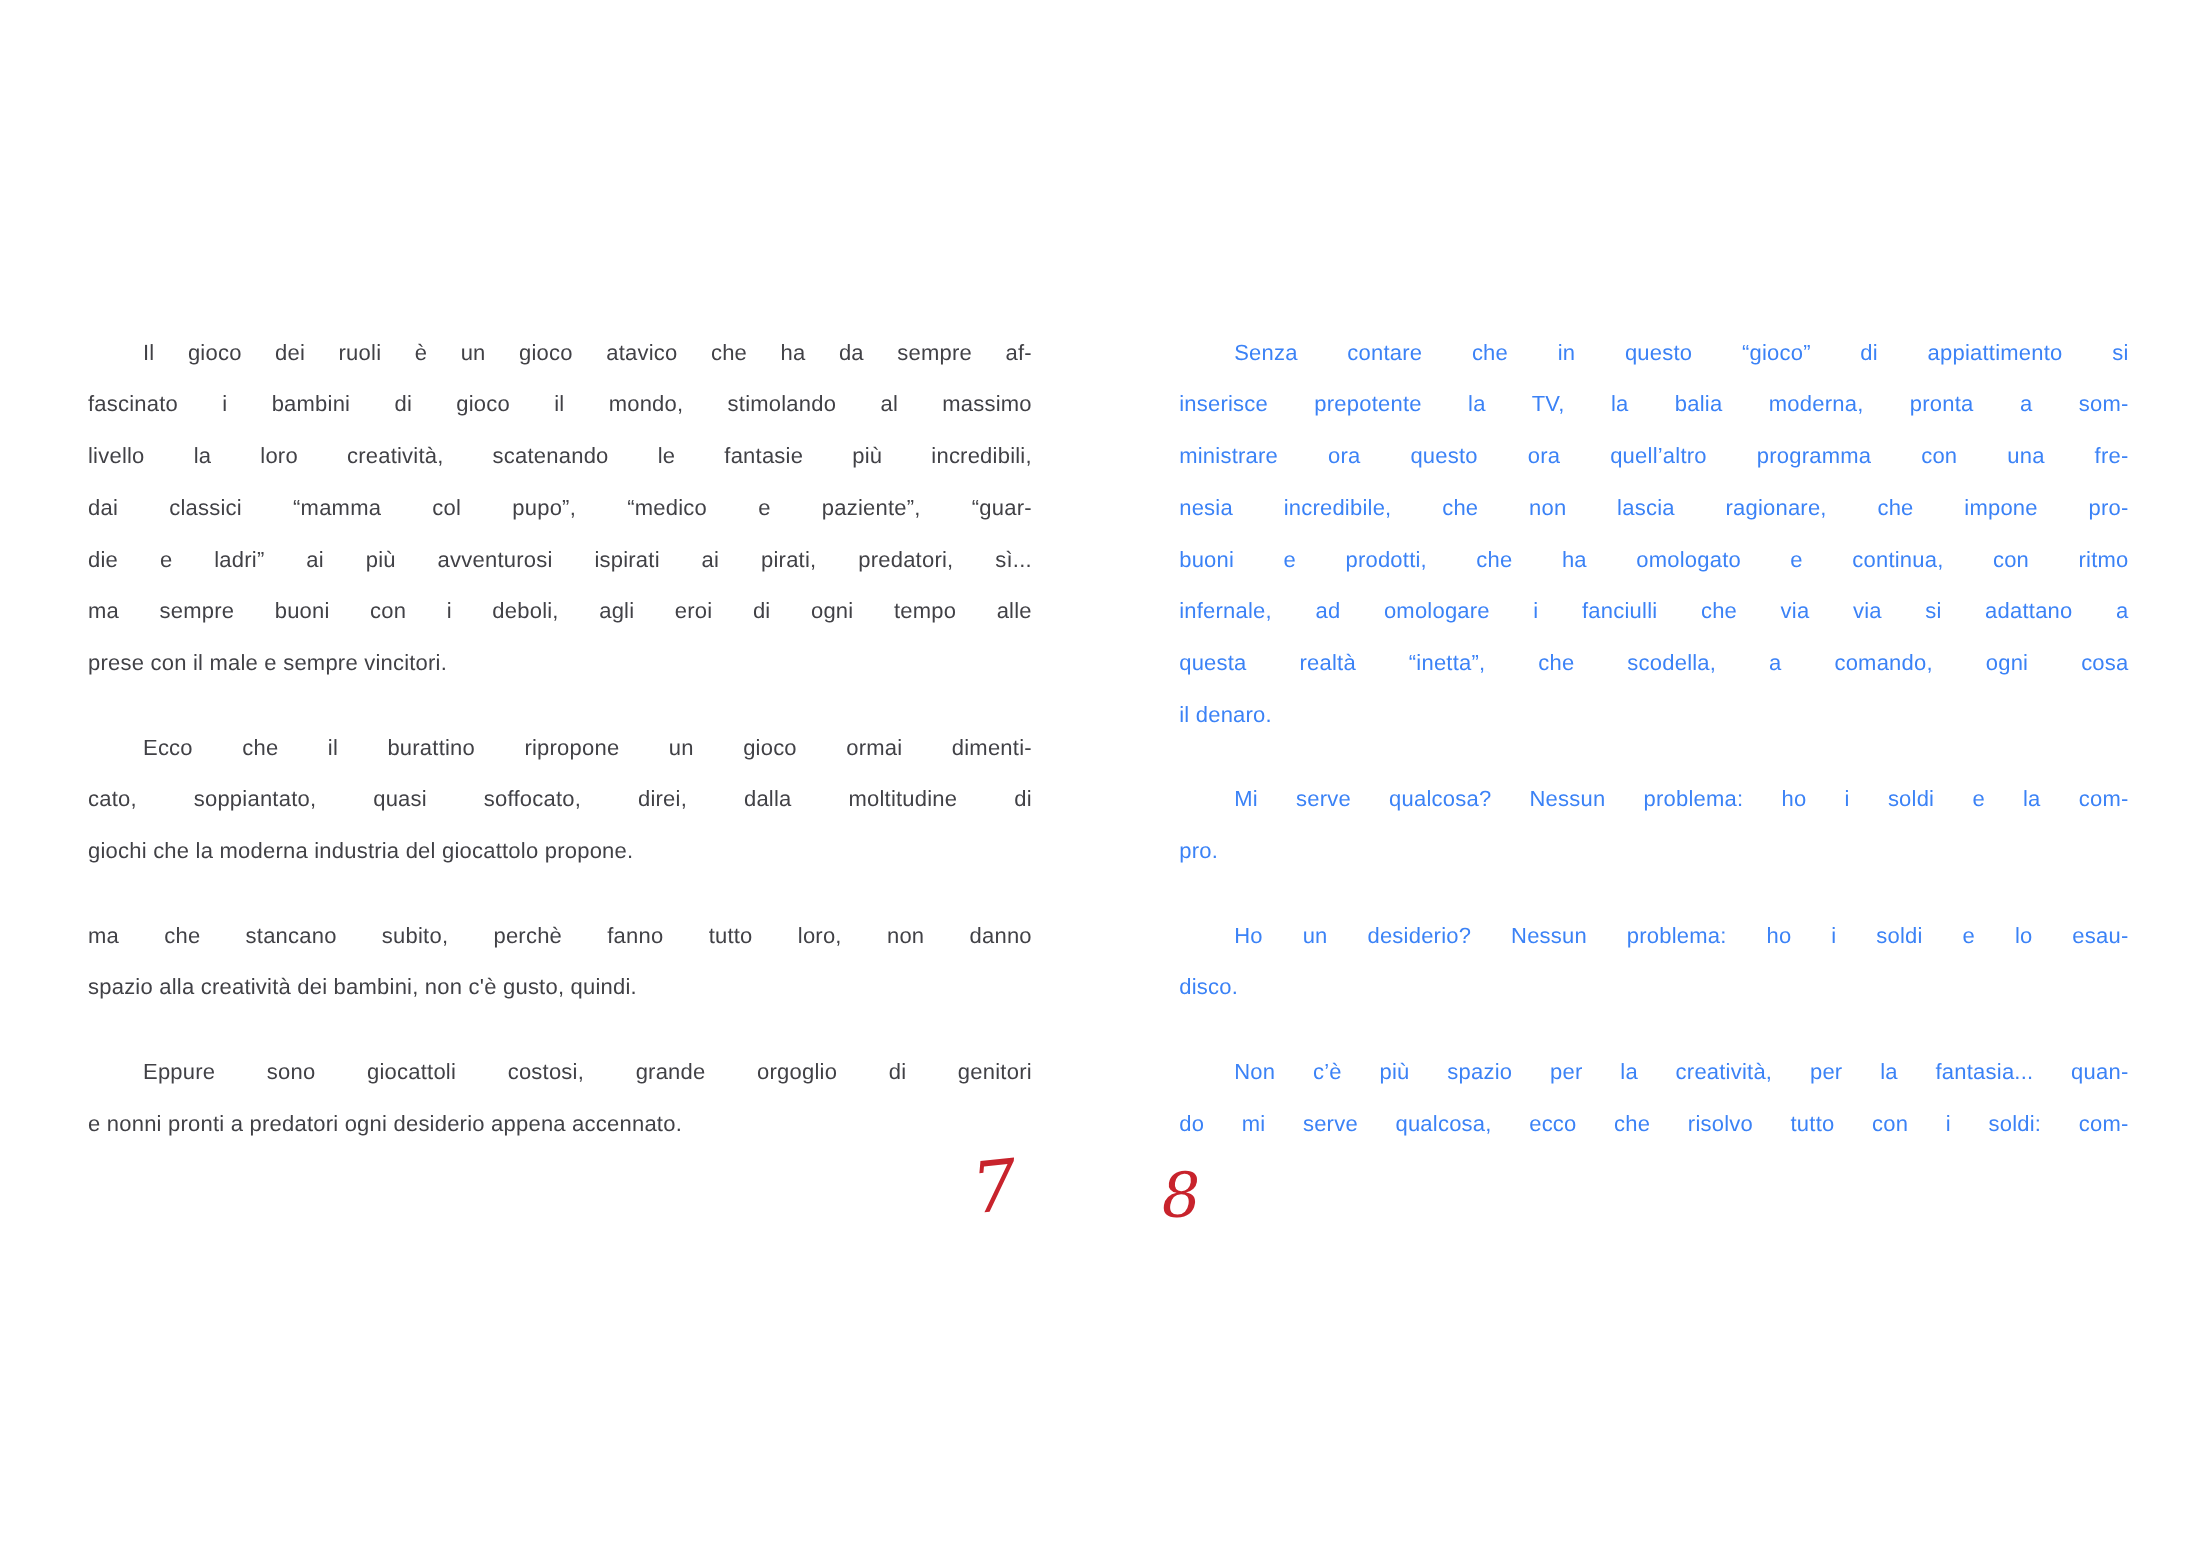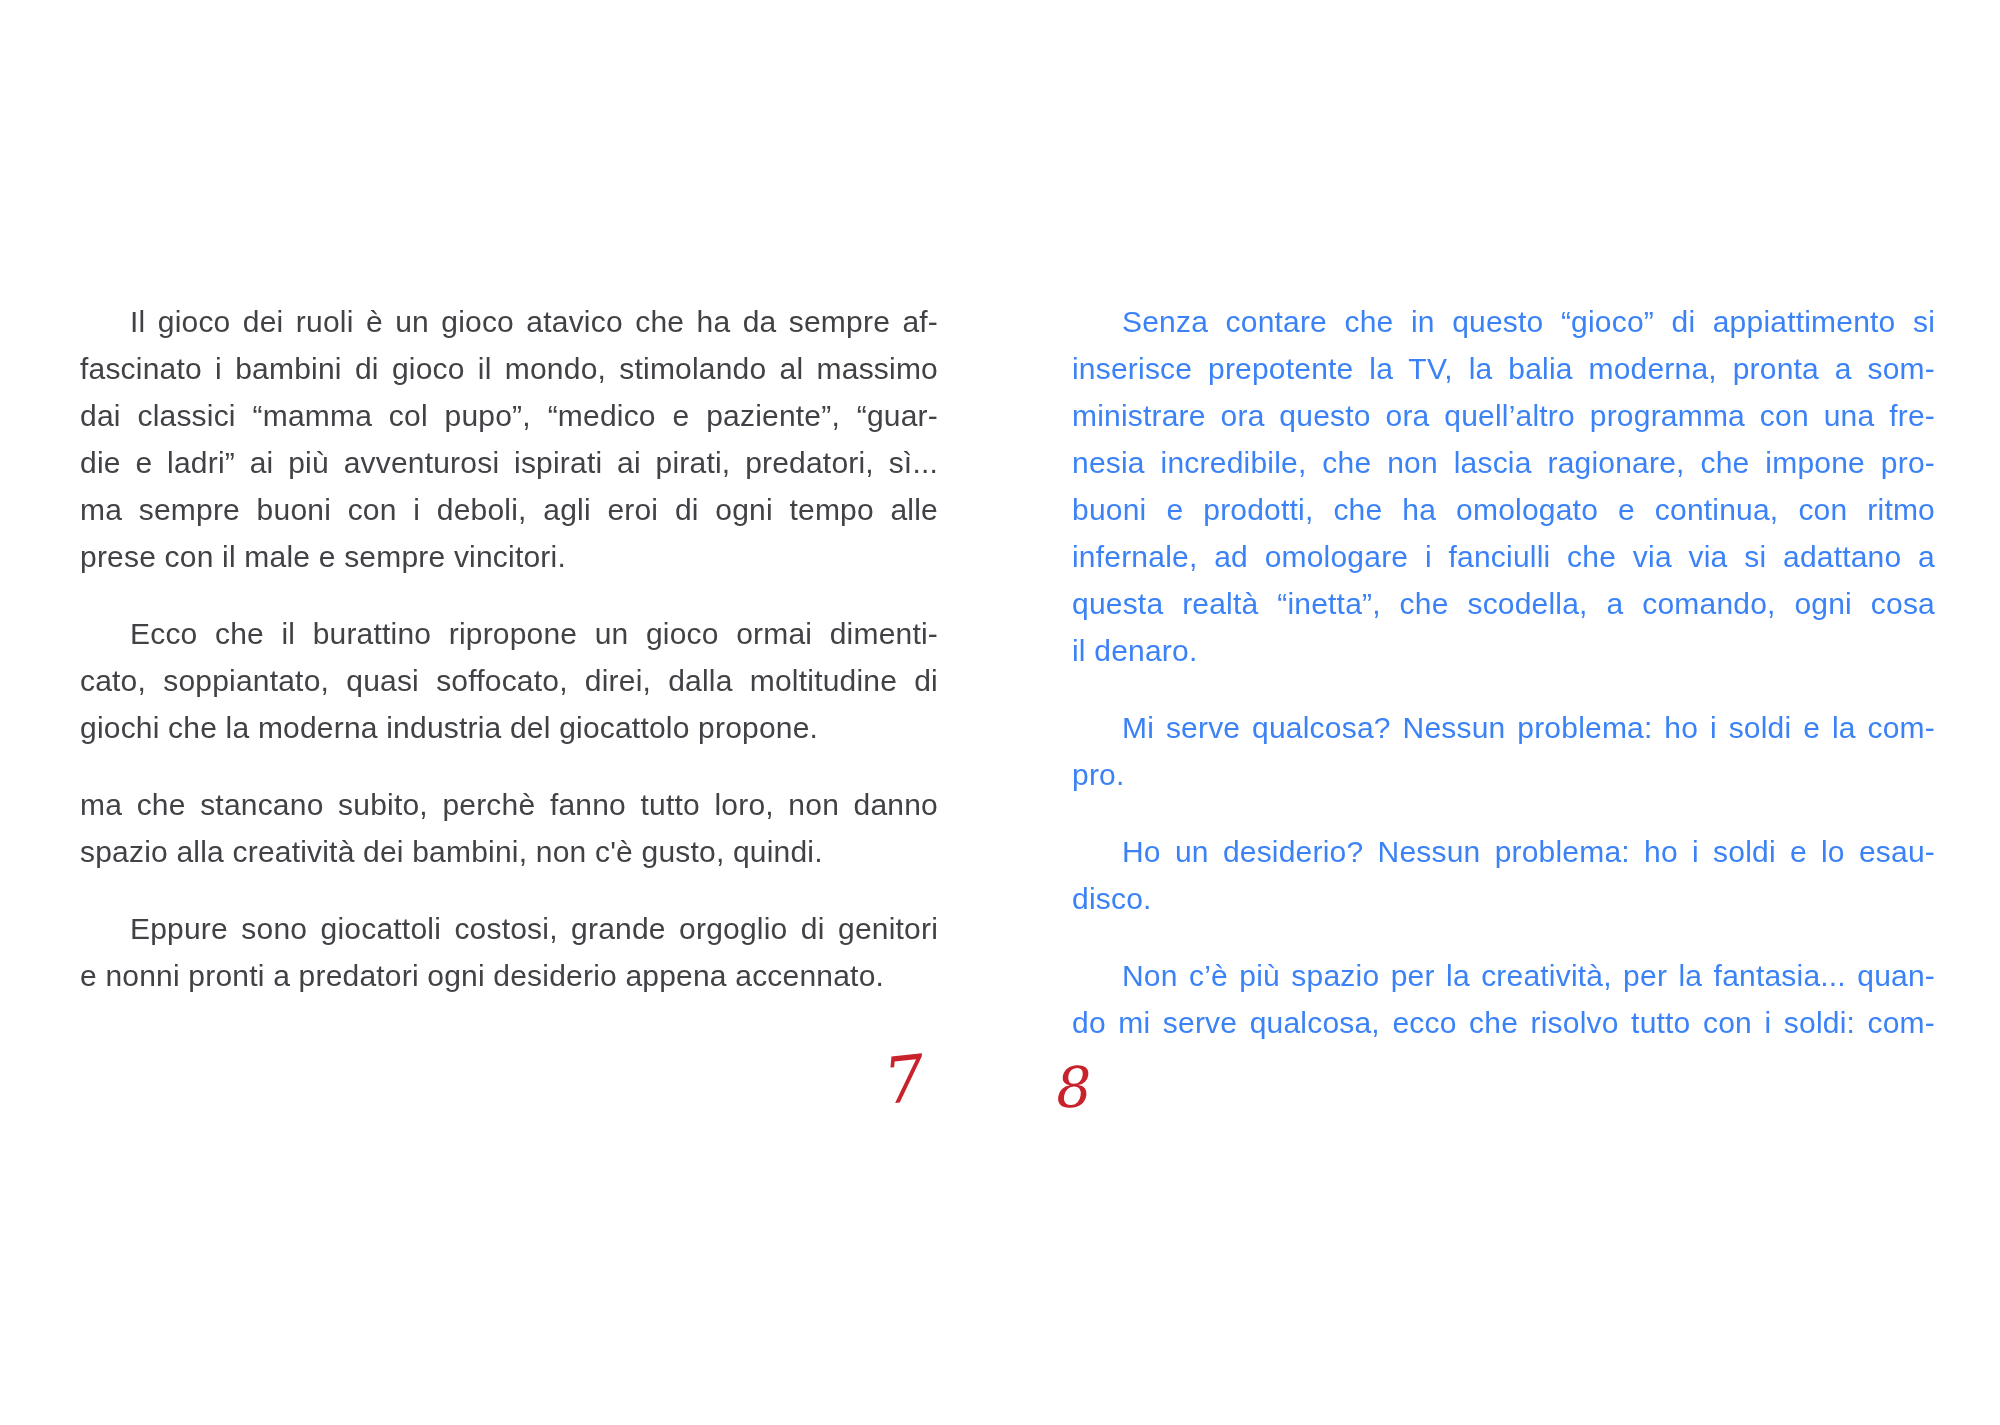--- a/index.html
+++ b/index.html
@@ -16,21 +16,21 @@
   }
   .book-spread {
     position: absolute;
     inset: 0;
     background: #ffffff;
   }
   .page-column {
     position: absolute;
     top: 298px;
     color: #414146;
-    font-size: 30px;
+    font-size: 20px;
     font-weight: 300;
     line-height: 47px;
     letter-spacing: 0.2px;
   }
   .page-column.left  { left: 80px;   width: 858px; }
   .page-column.right { left: 1072px; width: 863px; }
 
   .paragraph { margin: 0; }
   .paragraph + .paragraph { margin-top: 30px; }
 
@@ -64,20 +64,21 @@
 </style>
 </head>
 <body>
 
 <div class="book-spread">
 
   <div id="left-page" class="page-column left" style="color: rgb(65, 65, 70);">
       <div class="paragraph">
         <div class="line first">Il gioco dei ruoli è un gioco atavico che ha da sempre af-</div>
         <div class="line">fascinato i bambini di gioco il mondo, stimolando al massimo</div>
+        <div class="line">livello la loro creatività, scatenando le fantasie più incredibili,</div>
         <div class="line">dai classici “mamma col pupo”, “medico e paziente”, “guar-</div>
         <div class="line">die e ladri” ai più avventurosi ispirati ai pirati, predatori, sì...</div>
         <div class="line">ma sempre buoni con i deboli, agli eroi di ogni tempo alle</div>
         <div class="line last">prese con il male e sempre vincitori.</div>
       </div>
       <div class="paragraph">
         <div class="line first">Ecco che il burattino ripropone un gioco ormai dimenti-</div>
         <div class="line">cato, soppiantato, quasi soffocato, direi, dalla moltitudine di</div>
         <div class="line last">giochi che la moderna industria del giocattolo propone.</div>
       </div>

